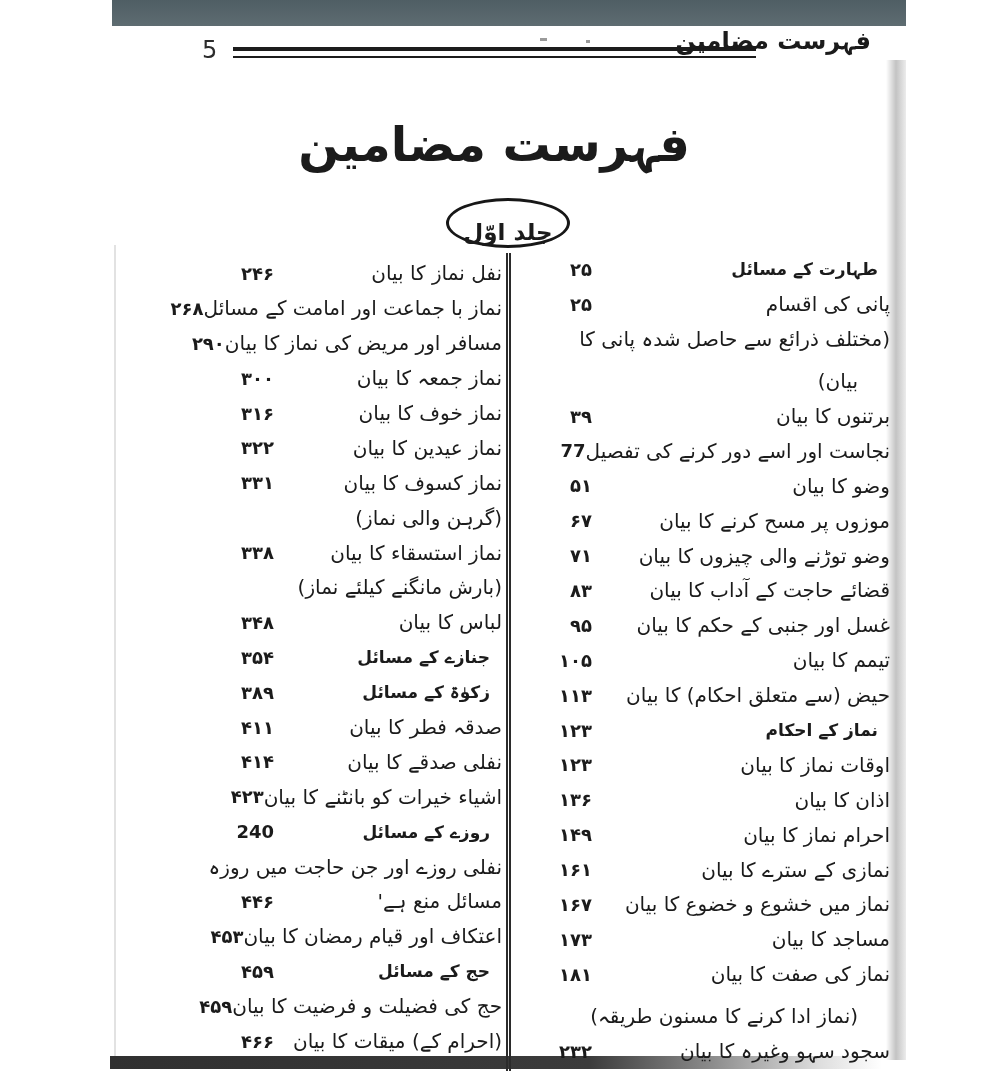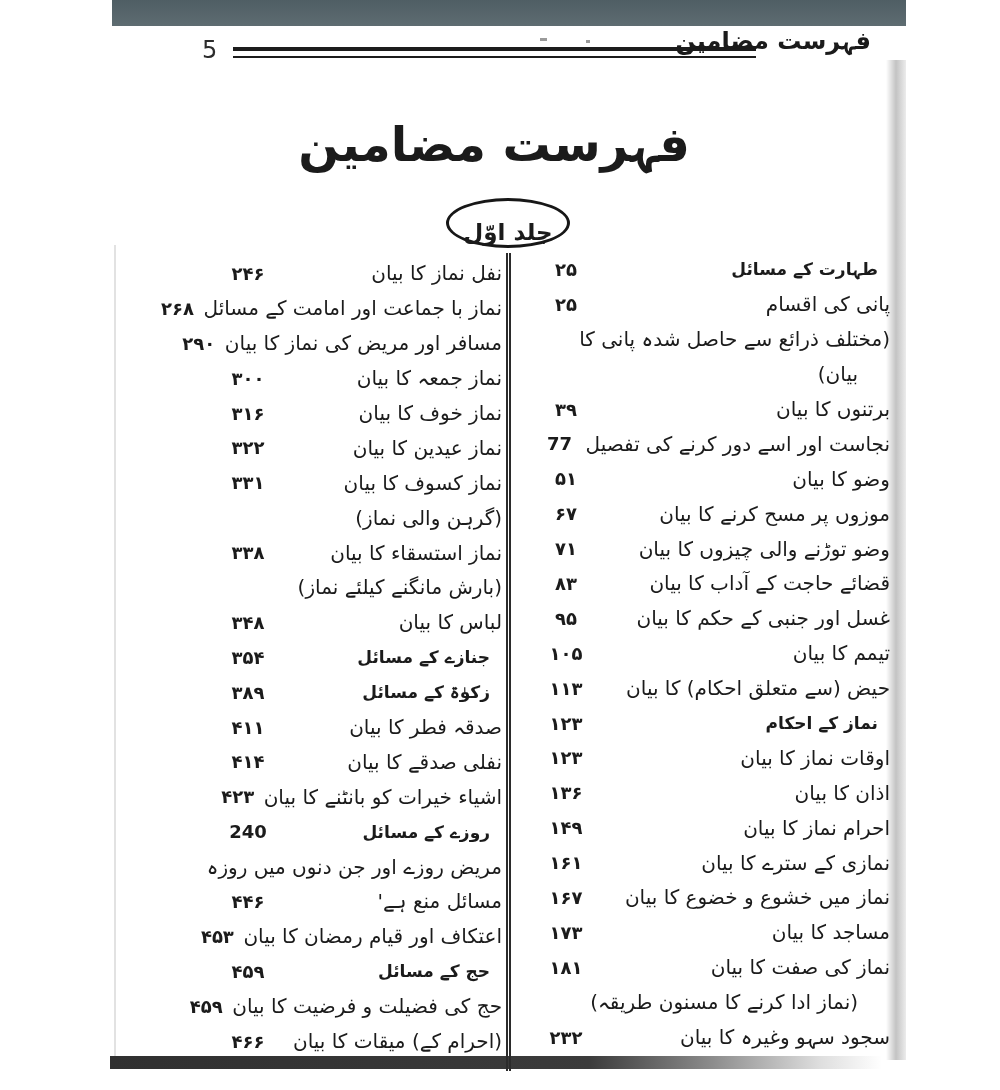--- a/index.html
+++ b/index.html
@@ -37,24 +37,24 @@
             border-left:2px solid #2b2b2b;border-right:2px solid #2b2b2b;box-sizing:border-box;}
 
   
   .col{position:absolute;display:flex;flex-direction:column;direction:rtl;}
   .col-right{left:518px;top:252px;width:372px;}
   .col-left{left:148px;top:256px;width:354px;}
   .toc-row{height:34.9px;display:flex;justify-content:space-between;align-items:center;direction:rtl;}
   .col-right .toc-row{padding-left:22px;}
   .col-left  .toc-row{padding-left:74px;}
   .entry-text{font-size:20px;white-space:nowrap;}
-  .entry-num{font-size:18px;font-weight:bold;direction:ltr;text-align:center;min-width:52px;}
+  .entry-num{font-size:18px;font-weight:bold;direction:ltr;text-align:right;min-width:52px;}
   .toc-row.heading .entry-text{font-size:17px;font-weight:bold;}
   .toc-row.heading{padding-right:12px;}
-  .toc-row.indent{padding-right:32px;}
+  .toc-row.indent{padding-right:32px;margin-top:7px;}
 </style>
 </head>
 <body>
 
 <div id="canvas">
 
   <div class="top-band"></div>
   <div class="right-edge-band"></div>
   <div class="left-edge-line"></div>
   <div class="bottom-band"></div>
@@ -229,21 +229,21 @@
       </div>
       <div class="toc-row">
         <span class="entry-text">اشیاء خیرات کو بانٹنے کا بیان</span>
         <span class="entry-num">۴۲۳</span>
       </div>
       <div class="toc-row heading">
         <span class="entry-text">روزے کے مسائل</span>
         <span class="entry-num">240</span>
       </div>
       <div class="toc-row">
-        <span class="entry-text">مریض روزے اور جن دنوں میں روزہ</span>
+        <span class="entry-text">نفلی روزے اور جن حاجت میں روزہ</span>
         <span class="entry-num"></span>
       </div>
       <div class="toc-row">
         <span class="entry-text">مسائل منع ہے'</span>
         <span class="entry-num">۴۴۶</span>
       </div>
       <div class="toc-row">
         <span class="entry-text">اعتکاف اور قیام رمضان کا بیان</span>
         <span class="entry-num">۴۵۳</span>
       </div>

